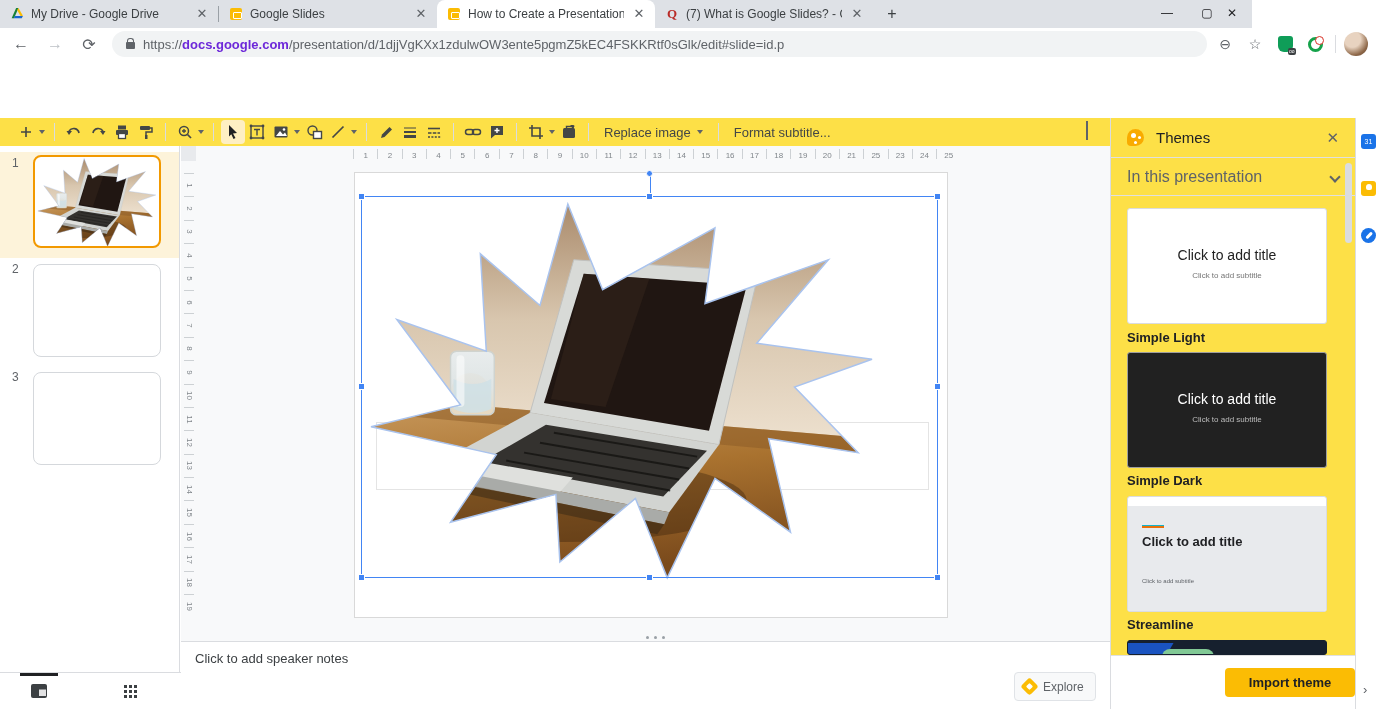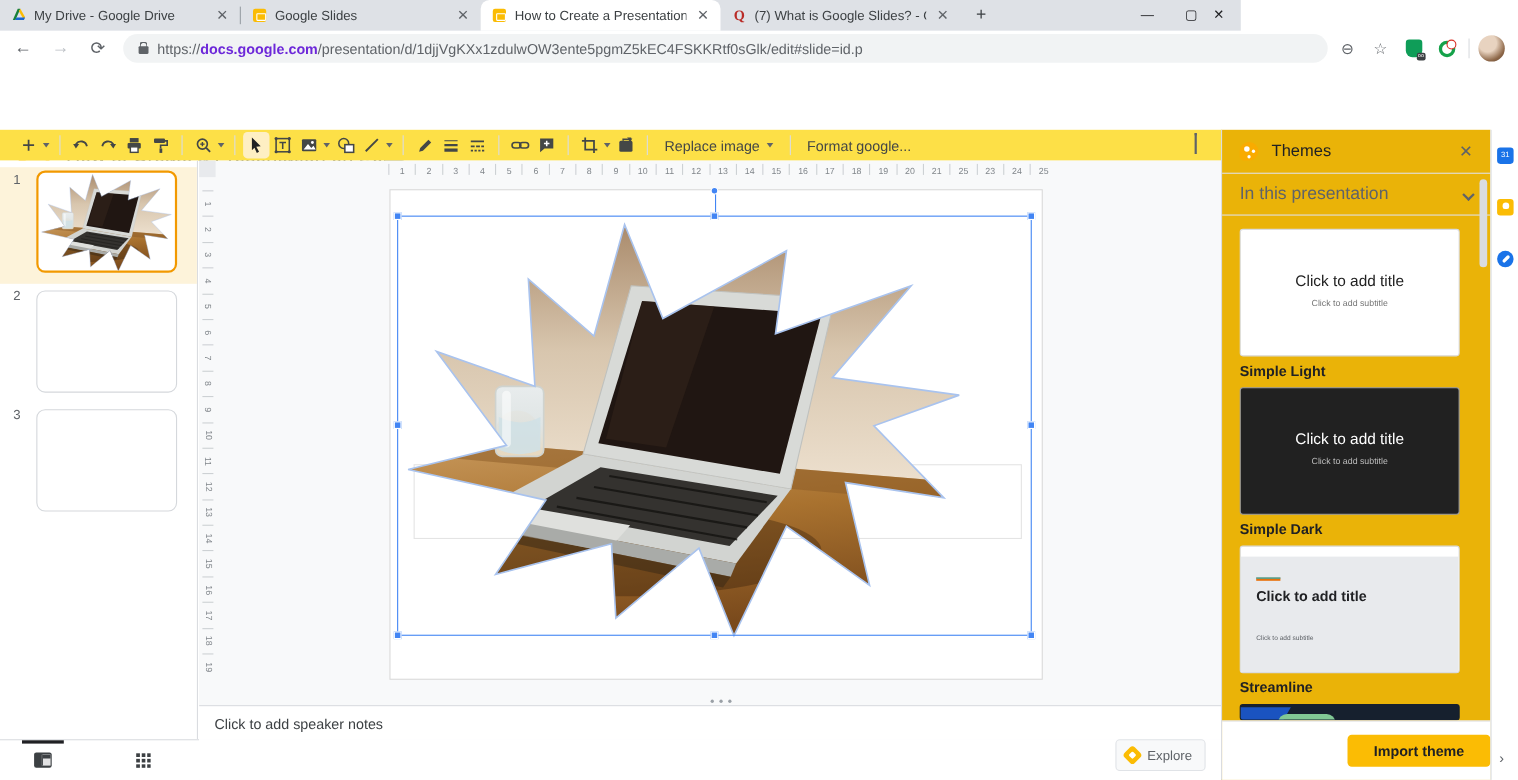--- a/index.html
+++ b/index.html
@@ -1,19 +1,19 @@
 <!DOCTYPE html>
 <html><head>
 <meta charset="utf-8">
 <style>
   * { margin:0; padding:0; box-sizing:border-box; }
   html,body { width:1380px; height:709px; overflow:hidden; font-family:"Liberation Sans", sans-serif; background:#fff; }
 
   
-  #tabbar { position:absolute; left:0; top:0; width:1128px; height:28px; background:#dee1e6; display:flex; align-items:flex-end; }
+  #tabbar { position:absolute; left:0; top:0; width:1252px; height:28px; background:#dee1e6; display:flex; align-items:flex-end; }
   .tab { height:28px; width:218px; display:flex; align-items:center; gap:7px; padding:0 8px 0 10px; font-size:12px; color:#3c4043; border-radius:8px 8px 0 0; position:relative; }
   .tab.active { background:#fff; }
   .tab .ttl { flex:1; white-space:nowrap; overflow:hidden; }
   .tab .x { color:#5f6368; font-size:13px; width:16px; height:16px; line-height:16px; text-align:center; border-radius:50%; }
   .tabsep { width:1px; height:16px; background:#9aa0a6; margin-bottom:6px; }
   .favicon { width:14px; height:14px; flex:none; display:flex; align-items:center; justify-content:center; }
   .slides-fav { width:12px; height:12px; background:#fbbc04; border-radius:2px; position:relative; }
   .slides-fav::after { content:''; position:absolute; left:2.5px; top:3.5px; width:7px; height:5px; border:1.5px solid #fff; border-radius:1px; }
   .quora-fav { color:#b92b27; font-weight:bold; font-size:13px; font-family:"Liberation Serif", serif; }
   .newtab { width:26px; height:26px; margin:0 0 1px 6px; font-size:16px; color:#3c4043; display:flex; align-items:center; justify-content:center; }
@@ -110,21 +110,21 @@
   #notes-dots { position:absolute; left:50%; top:489px; width:22px; height:4px; }
   #notes-dots i { position:absolute; top:1px; width:3px; height:3px; border-radius:50%; background:#9aa0a6; }
   #notes-dots i:nth-child(1){left:0;} #notes-dots i:nth-child(2){left:8px;} #notes-dots i:nth-child(3){left:16px;}
   #notes { position:absolute; left:0; top:495px; right:0; height:31px; background:#fff; border-top:1px solid #dadce0; font-size:13px; color:#3c4043; padding:9px 0 0 14px; }
   #bottomstrip { position:absolute; left:0; top:526px; right:0; height:37px; background:#fff; }
   #explore-btn { position:absolute; right:14px; top:0px; height:29px; width:82px; background:#f8f9fa; border:1px solid #e0e3e7; border-radius:4px; display:flex; align-items:center; gap:7px; padding-left:8px; font-size:12px; color:#5f6368; }
   .explore-ico { width:13px; height:13px; background:#fbbc04; border-radius:3px; transform:rotate(45deg); position:relative; }
   .explore-ico::after { content:''; position:absolute; left:4px; top:4px; width:5px; height:5px; background:#fff; border-radius:1px; }
 
   
-  #themes { position:absolute; left:1110px; top:118px; width:245px; height:591px; background:#eab308; border-left:1px solid #dadce0; }
+  #themes { position:absolute; left:1110px; top:118px; width:245px; height:591px; background:#fde047; border-left:1px solid #dadce0; }
   #themes-header { position:absolute; left:0; top:0; width:100%; height:40px; border-bottom:1px solid #e0e0e0; display:flex; align-items:center; padding:0 16px; gap:12px; }
   #themes-title { font-size:15px; color:#202124; }
   .palette-ico { width:17px; height:17px; background:#f9ab00; border-radius:50% 50% 50% 4px; position:relative; }
   .palette-ico::after { content:''; position:absolute; left:4px; top:4px; width:5px; height:5px; background:#fff; border-radius:50%; box-shadow:6px 2px 0 -1px #fff, 2px 7px 0 -1px #fff; }
   #themes-close { margin-left:auto; color:#5f6368; font-size:15px; }
   #inpres { position:absolute; left:0; top:40px; width:100%; height:38px; border-bottom:1px solid #e0e0e0; display:flex; align-items:center; padding:0 16px; font-size:16px; color:#5f6368; }
   .chev-down { width:8px; height:8px; border-left:2px solid #5f6368; border-bottom:2px solid #5f6368; transform:rotate(-45deg); margin-left:auto; }
   #themes-scroll { position:absolute; left:0; top:78px; width:100%; height:459px; overflow:hidden; }
   .theme-card { position:absolute; left:16px; width:200px; height:116px; border:1px solid #dadce0; border-radius:3px; }
   .theme-label { position:absolute; left:16px; font-size:13px; color:#202124; font-weight:bold; }
@@ -429,21 +429,21 @@
         <path d="M5.5 4V2.5h7L10 6" stroke="#444746" stroke-width="1.4" fill="none"></path>
         <polygon points="9,1 12.8,1 12.8,4.8" fill="#444746"></polygon>
       </svg>
     </span>
   <span class="tsep"></span>
   <span class="ttext">
       <span>Replace image</span>
       <span class="caret"></span>
     </span>
   <span class="tsep"></span>
-  <span class="ttext">Format google...</span>
+  <span class="ttext">Format subtitle...</span>
 </div>
 <div id="collapse-btn"><span class="chev-up"></span></div>
 
 <div id="leftpanel">
   <div class="slide-row row1">
     <span class="slide-num">1</span>
     <div class="thumb">
       <svg width="120" height="89" viewBox="0 0 510 380" style="position:absolute;left:2px;top:1px;">
           <use href="#starArt"></use>
         </svg>

